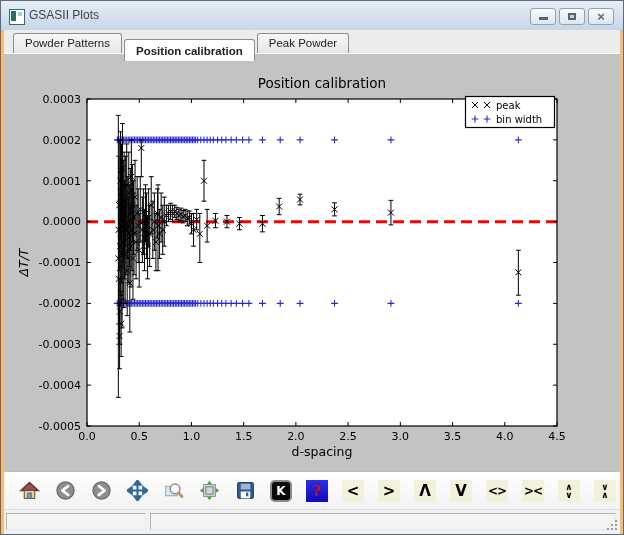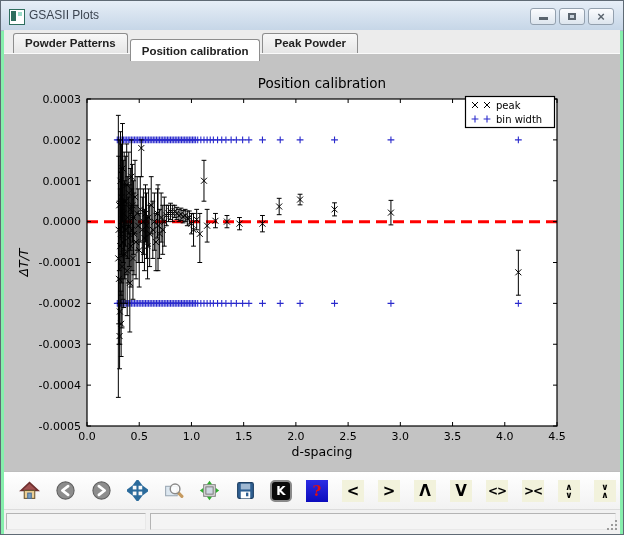--- a/index.html
+++ b/index.html
@@ -1,38 +1,38 @@
 <!DOCTYPE html>
 <html><head>
 <meta charset="utf-8">
 <style>
   html,body{margin:0;padding:0;background:#9aa5af;font-family:"Liberation Sans",sans-serif;}
   .window{position:relative;width:624px;height:535px;box-sizing:border-box;border:1px solid #5f6a75;
-          background:#86efac;overflow:hidden;}
+          background:#fdba74;overflow:hidden;}
   
   .titlebar{position:absolute;left:0;top:0;right:0;height:29px;
             background:linear-gradient(#e6eef7,#c6d6e7);border-bottom:1px solid #aebfd0;}
   .app-icon{position:absolute;left:8px;top:8px;width:14px;height:14px;background:#fff;border:1px solid #2e6e5e;}
   .app-icon i{position:absolute;left:1px;top:1px;width:5px;height:10px;background:#2e6e5e;display:block;}
   .app-icon b{position:absolute;right:2px;top:2px;width:4px;height:4px;background:#9adbc8;display:block;}
   .title-text{position:absolute;left:28px;top:0;line-height:29px;font-size:12px;color:#3b4450;}
   .winbtns{position:absolute;right:9px;top:7px;display:flex;gap:3px;}
   .winbtn{width:26px;height:17px;box-sizing:border-box;border:1px solid #93a0ae;border-radius:3px;
           background:linear-gradient(#fbfcfe,#dde5ee);position:relative;color:#5a646e;
           font-size:13px;line-height:15px;text-align:center;font-weight:bold;}
   .glyph-min{position:absolute;left:8px;bottom:4px;width:9px;height:3px;background:#5a646e;}
   .glyph-max{position:absolute;left:8px;top:4px;width:8px;height:7px;border:2px solid #5a646e;box-sizing:border-box;background:#c8d2dc;}
   
   .client{position:absolute;left:3px;right:3px;top:29px;bottom:4px;background:#ececec;}
   
   .tabstrip{position:relative;height:23px;padding-left:9px;white-space:nowrap;}
   .tab{display:inline-block;box-sizing:border-box;height:28px;margin-top:3px;padding:0 11px;
        border:1px solid #8d8d8d;border-bottom:none;border-radius:3px 3px 0 0;
        background:linear-gradient(#f8f8f8,#dedede);font-size:11.5px;line-height:19px;color:#222;
-       margin-right:2px;vertical-align:bottom;font-weight:bold;}
+       margin-right:2px;vertical-align:bottom;}
   .tab.active{background:#ffffff;font-weight:bold;height:22px;margin-top:1px;line-height:22px;position:relative;z-index:2;}
   
   .canvas{position:relative;height:417px;background:#c3c3c3;border-top:1px solid #fafafa;}
   svg text{font-family:"DejaVu Sans","Liberation Sans",sans-serif;fill:#000;}
   
   .mpl-toolbar{height:37px;background:linear-gradient(#ffffff,#f2f2f2);border-top:1px solid #bdbdbd;
                display:flex;align-items:center;padding-left:14px;gap:14px;}
   .tool{width:22px;height:22px;flex:0 0 auto;display:flex;align-items:center;justify-content:center;cursor:pointer;}
   .btn-key{background:#0a0a0a;border:2px solid #8a8a8a;border-radius:5px;box-sizing:border-box;
            color:#fff;font-weight:bold;font-size:12px;font-family:"DejaVu Sans",sans-serif;}

